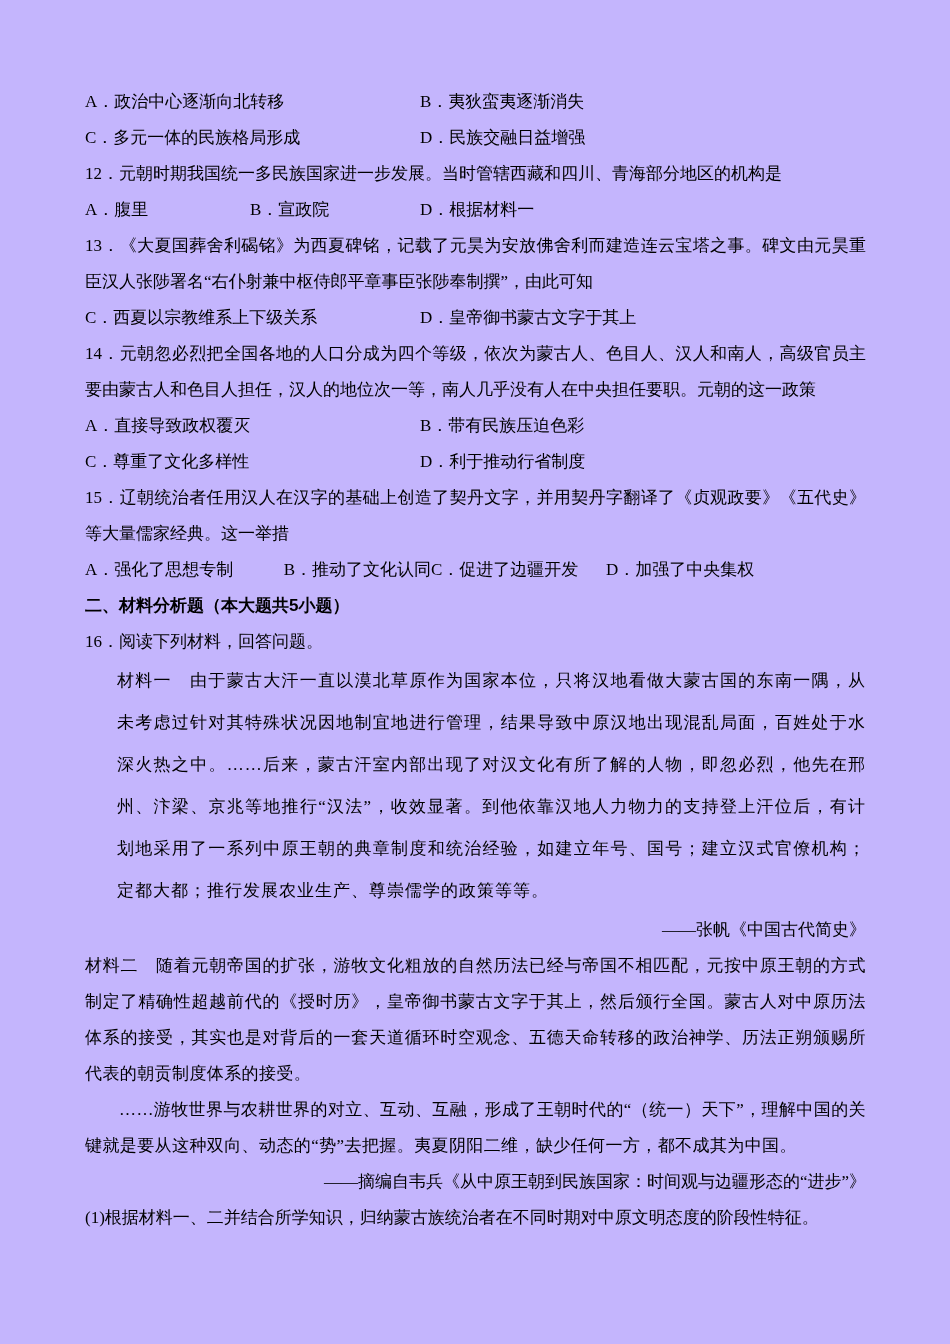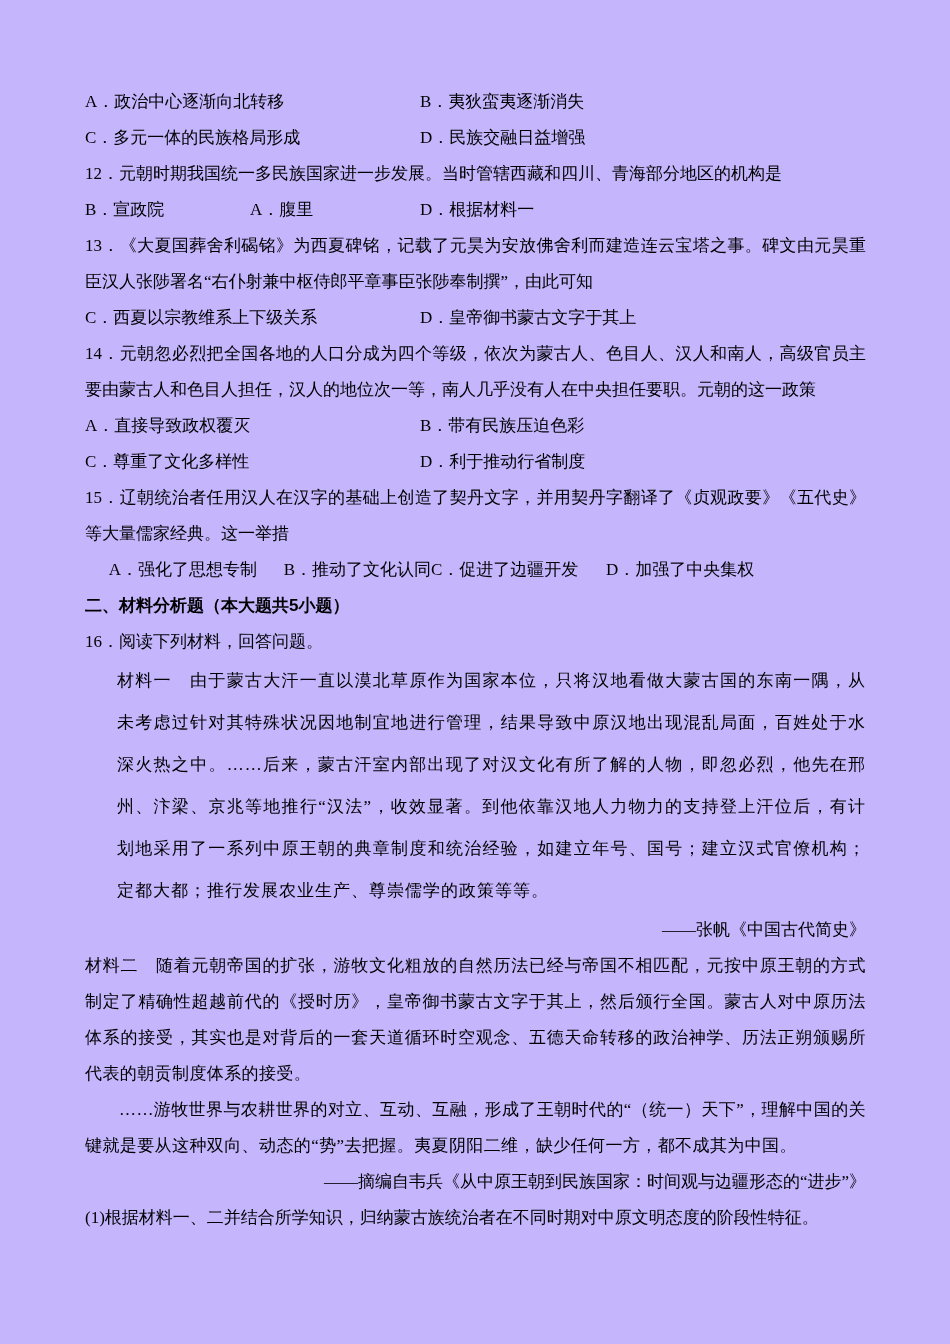--- a/index.html
+++ b/index.html
@@ -18,21 +18,21 @@
     line-height: 36px;
     text-align: justify;
   }
   .opts-2 { display: flex; line-height: 36px; }
   .opts-2 .col1 { width: 335px; flex: 0 0 335px; }
   .opts-4 { display: flex; line-height: 36px; }
   .opts-4 span:nth-child(1) { width: 165px; flex: 0 0 165px; }
   .opts-4 span:nth-child(2) { width: 170px; flex: 0 0 170px; }
   .opts-4 span:nth-child(3) { width: 170px; flex: 0 0 170px; }
   .opts-4w { display: flex; line-height: 36px; }
-  .opts-4w span:nth-child(1) { width: 172px; flex: 0 0 172px; text-align: right; }
+  .opts-4w span:nth-child(1) { width: 172px; flex: 0 0 172px; }
   .opts-4w span:nth-child(2) { width: 174px; flex: 0 0 174px; text-align: right; }
   .opts-4w span:nth-child(3) { width: 175px; flex: 0 0 175px; }
   .section-title {
     line-height: 36px;
     font-weight: bold;
     font-family: "Liberation Sans", "DejaVu Sans", sans-serif;
     font-size: 17px;
   }
   .material {
     line-height: 42px;
@@ -61,22 +61,22 @@
     <span class="col1">A．政治中心逐渐向北转移</span>
     <span>B．夷狄蛮夷逐渐消失</span>
   </div>
   <div class="opts-2">
     <span class="col1">C．多元一体的民族格局形成</span>
     <span>D．民族交融日益增强</span>
   </div>
 
   <p class="stem">12．元朝时期我国统一多民族国家进一步发展。当时管辖西藏和四川、青海部分地区的机构是</p>
   <div class="opts-4">
+    <span>A．腹里</span>
     <span>B．宣政院</span>
-    <span>A．腹里</span>
     <span>D．根据材料一</span>
   </div>
 
   <p class="stem">13．《大夏国葬舍利碣铭》为西夏碑铭，记载了元昊为安放佛舍利而建造连云宝塔之事。碑文由元昊重臣汉人张陟署名“右仆射兼中枢侍郎平章事臣张陟奉制撰”，由此可知</p>
   <div class="opts-2">
     <span class="col1">C．西夏以宗教维系上下级关系</span>
     <span>D．皇帝御书蒙古文字于其上</span>
   </div>
 
   <p class="stem">14．元朝忽必烈把全国各地的人口分成为四个等级，依次为蒙古人、色目人、汉人和南人，高级官员主要由蒙古人和色目人担任，汉人的地位次一等，南人几乎没有人在中央担任要职。元朝的这一政策</p>

